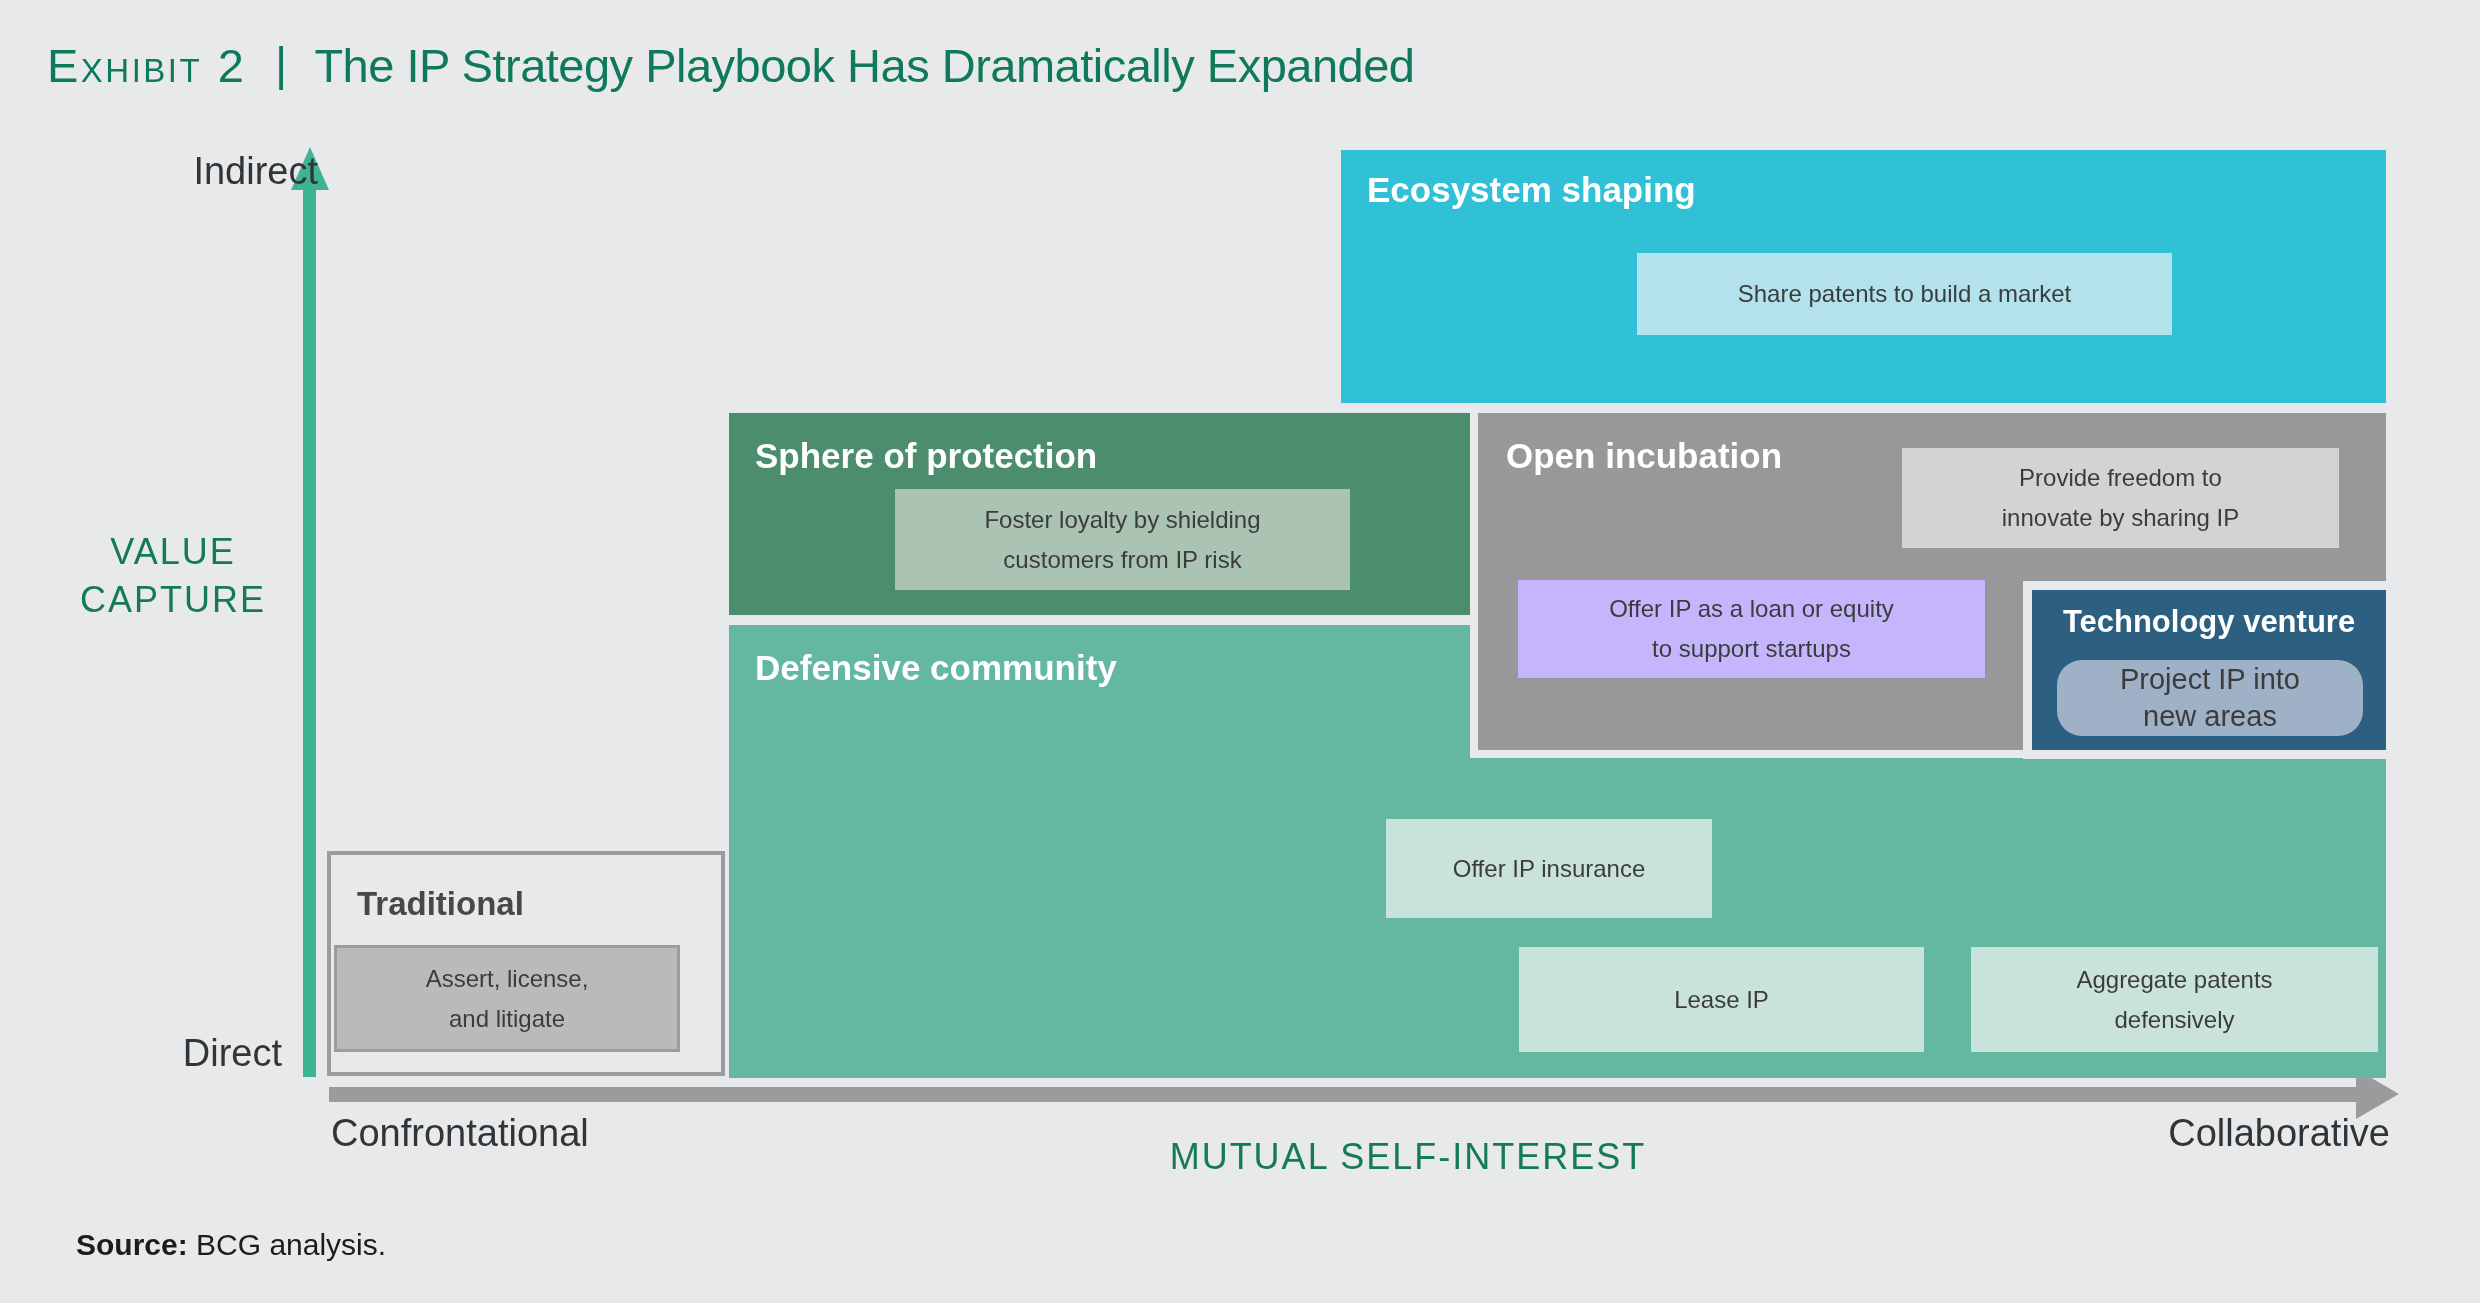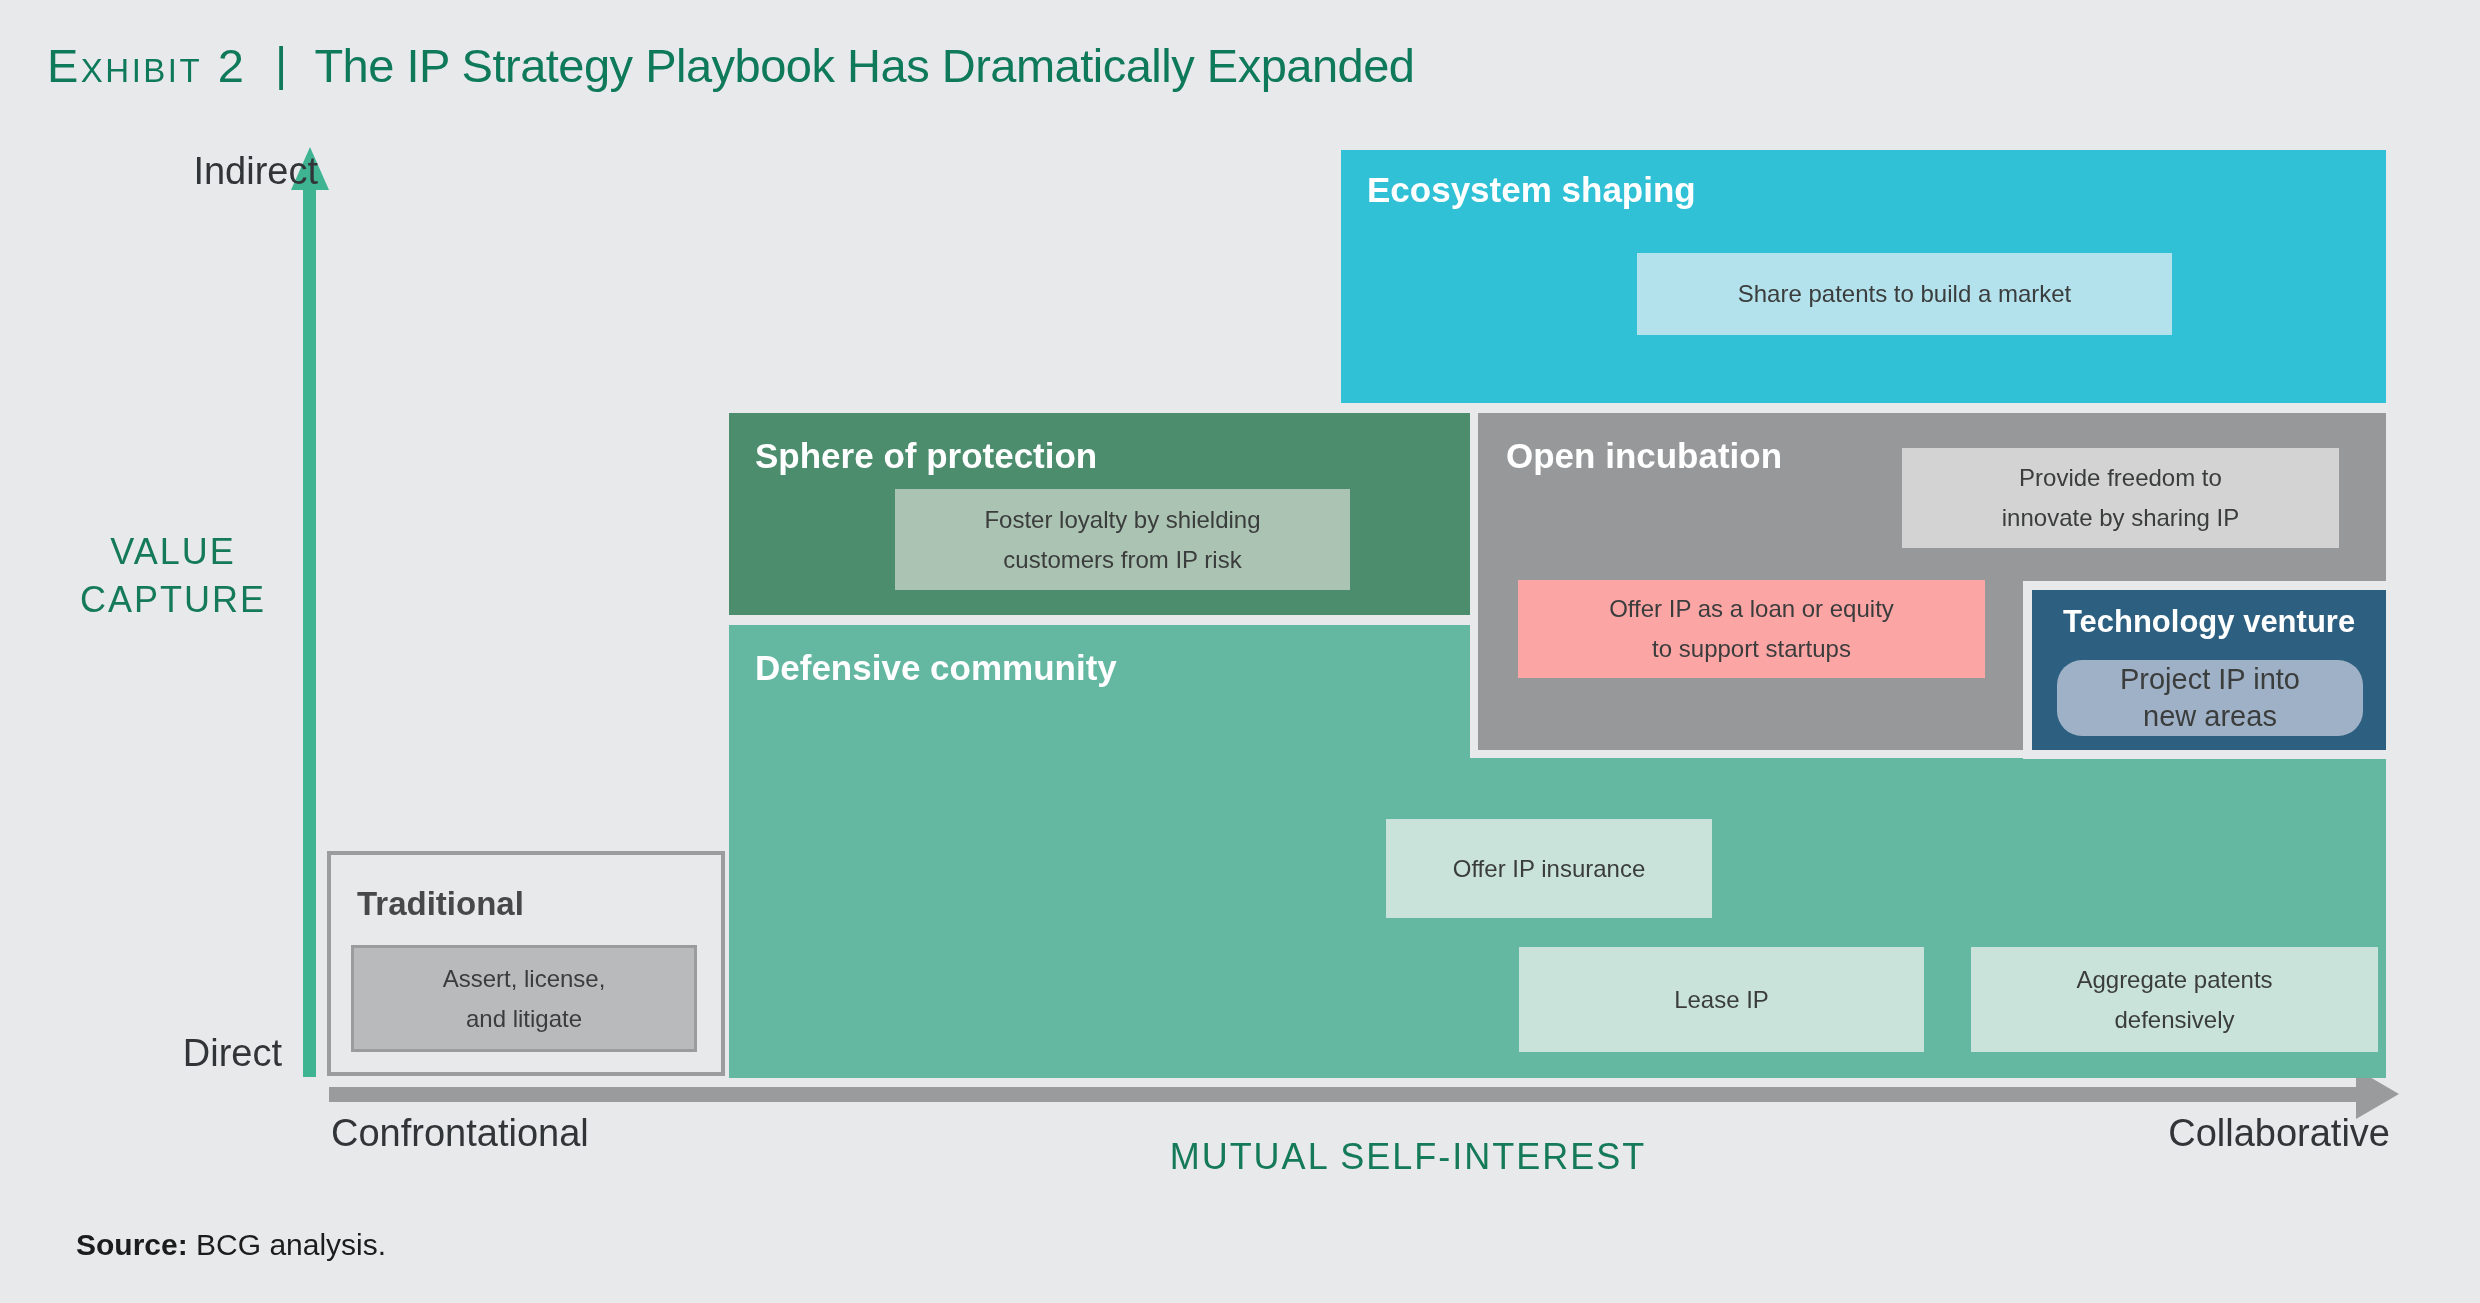--- a/index.html
+++ b/index.html
@@ -37,27 +37,27 @@
   .tech-venture{left:2032px;top:590px;width:354px;height:160px;background:#2c5f80;
     box-shadow:0 0 0 9px #e8e9ea;z-index:3;}
   .traditional{left:327px;top:851px;width:398px;height:225px;border:4px solid #9b9c9e;z-index:2;}
   .traditional-title{position:absolute;left:26px;top:30px;font-size:33px;font-weight:bold;color:#474849;white-space:nowrap;}
   
   .item{position:absolute;display:flex;align-items:center;justify-content:center;text-align:center;
     font-size:24px;line-height:40px;color:#3b3d3d;white-space:pre-line;box-sizing:border-box;}
   .item-share{left:296px;top:103px;width:535px;height:82px;background:#b3e1ec;}
   .item-foster{left:166px;top:76px;width:455px;height:101px;background:#abc3b3;}
   .item-freedom{left:424px;top:35px;width:437px;height:100px;background:#d3d3d4;}
-  .item-loan{left:40px;top:167px;width:467px;height:98px;background:#fca5a5;}
+  .item-loan{left:40px;top:167px;width:467px;height:98px;background:#c4b5fd;}
   .item-project{left:25px;top:70px;width:306px;height:76px;background:#9fb1c6;font-size:29px;line-height:37px;border-radius:25px;}
   .item-provide-patent{left:198px;top:193px;width:408px;height:102px;background:#c9e3da;}
   .item-insurance{left:657px;top:194px;width:326px;height:99px;background:#c9e3da;}
   .item-lease{left:790px;top:322px;width:405px;height:105px;background:#c9e3da;}
   .item-aggregate{left:1242px;top:322px;width:407px;height:105px;background:#c9e3da;}
-  .item-assert{left:20px;top:90px;width:346px;height:107px;background:#b9babb;border:3px solid #9b9c9e;}
+  .item-assert{left:3px;top:90px;width:346px;height:107px;background:#b9babb;border:3px solid #9b9c9e;}
   .hdr-ecosystem{left:26px;top:20px;}
   .hdr-sphere{left:26px;top:23px;}
   .hdr-open{left:28px;top:23px;}
   .hdr-defensive{left:26px;top:23px;}
   .hdr-tech{left:0;top:14px;width:100%;text-align:center;font-size:31px;}
   
   .source{position:absolute;left:76px;top:1228px;font-size:30px;color:#1c1c1c;}
   .source .src-label{font-weight:bold;}
 </style>
 </head>

